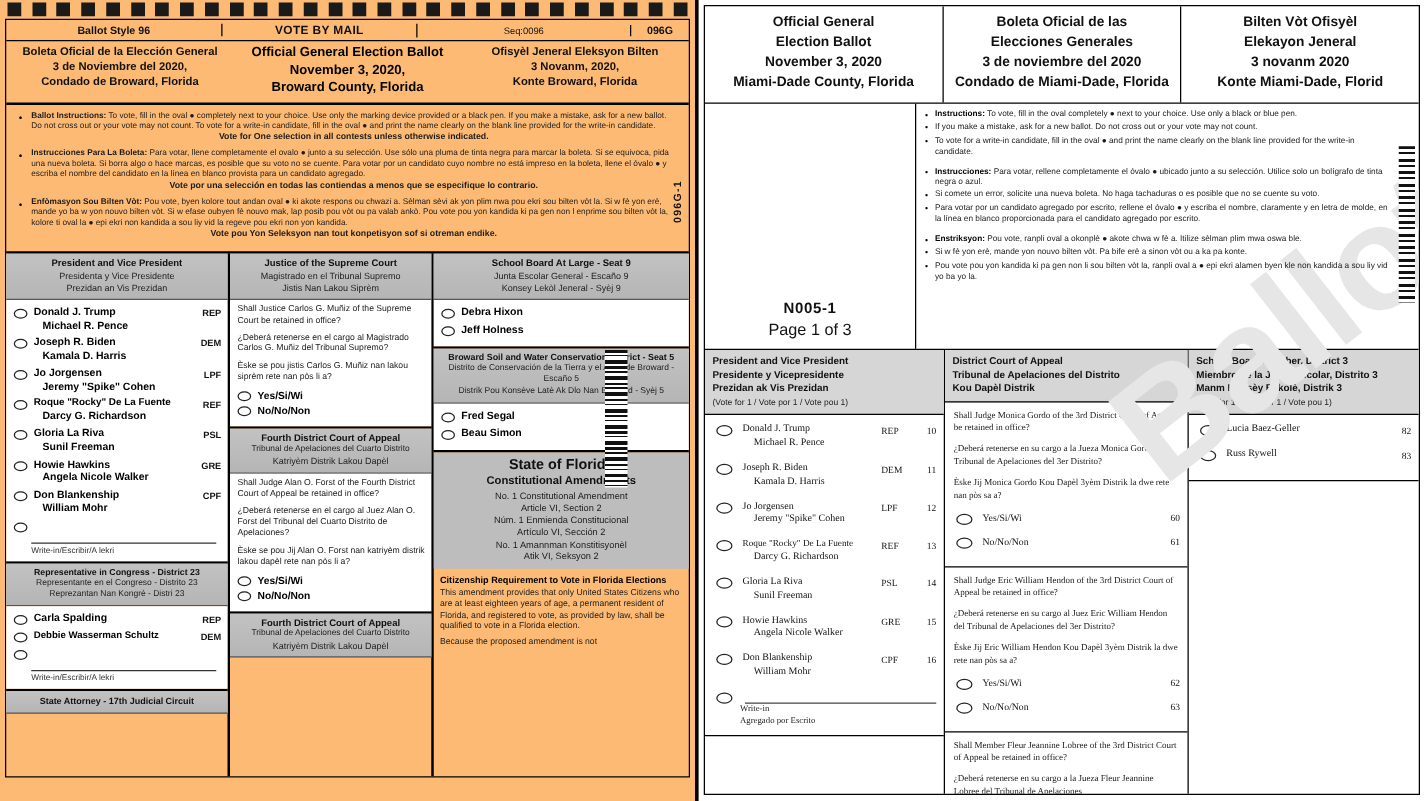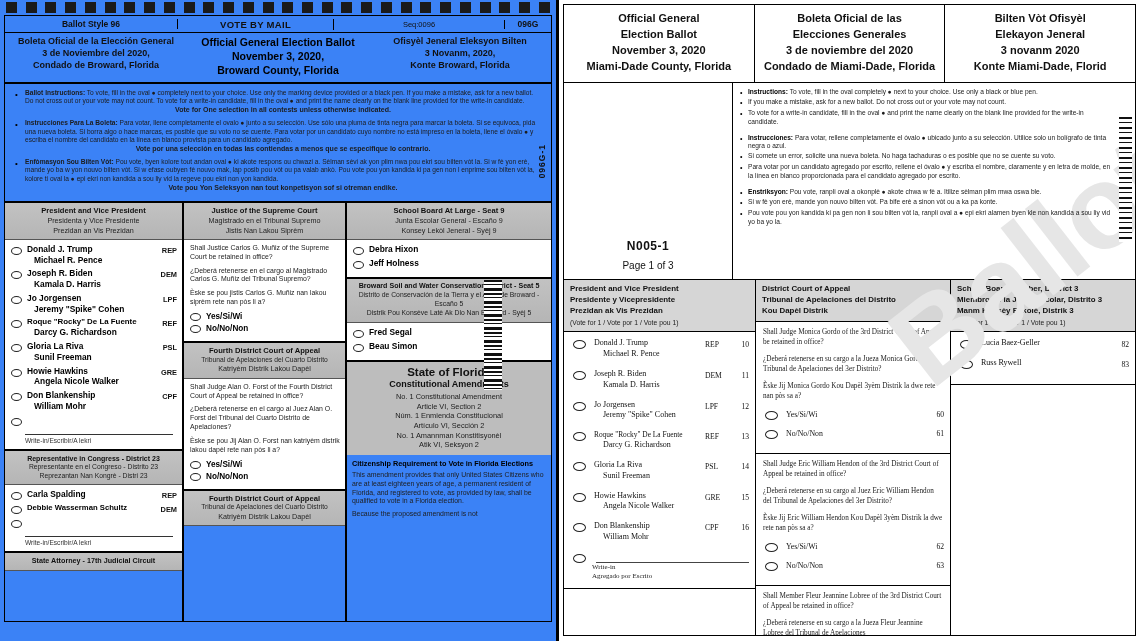--- a/index.html
+++ b/index.html
@@ -1,20 +1,20 @@
 <!DOCTYPE html>
 <html><head>
 <meta charset="utf-8">
 <style>
   html,body{margin:0;padding:0;background:#000;}
   body{font-family:"Liberation Sans", sans-serif;}
   .screen{position:relative;width:1140px;height:641px;background:#ffffff;overflow:hidden;}
 
   
-  .ballot-left{position:absolute;left:0;top:0;width:556px;height:641px;background:#3b82f6;overflow:hidden;
+  .ballot-left{position:absolute;left:0;top:0;width:556px;height:641px;background:#fdba74;overflow:hidden;
     border-right:3px solid #000;}
   .tick-row{display:flex;justify-content:space-between;align-items:flex-start;height:15px;padding:2px 6px 0 6px;box-sizing:border-box;}
   .tick{width:11px;height:11px;background:#1a1a1a;}
 
   .lb-frame{margin:0 4px;border:1.5px solid #000;}
   .lb-idrow{display:flex;border-bottom:1.5px solid #000;height:16px;align-items:center;font-size:8.5px;}
   .lb-idcell{text-align:center;font-weight:bold;color:#111;}
   .c1{flex:0 0 172px;border-right:1.5px solid #000;}
   .c2{flex:0 0 155px;border-right:1.5px solid #000;font-size:9.5px;letter-spacing:.3px;}
   .c3{flex:1;border-right:1.5px solid #000;font-weight:normal;font-size:7.5px;}
@@ -78,21 +78,21 @@
   
   .ballot-right{position:absolute;left:559px;top:0;width:581px;height:641px;background:#fff;overflow:hidden;}
   .rb-outer{margin:4px 4px 0 4px;border:1.6px solid #000;height:632px;box-sizing:border-box;position:relative;overflow:hidden;}
   .rb-head{display:flex;border-bottom:1.6px solid #000;}
   .rb-hcell{flex:1;text-align:center;padding:6px 4px 7px 4px;font-size:11px;font-weight:bold;line-height:1.45;color:#111;}
   .rb-hcell.b{border-left:1.6px solid #000;border-right:1.6px solid #000;}
 
   .rb-mid{display:flex;border-bottom:1.6px solid #000;height:196px;}
   .rb-stub{flex:0 0 168px;border-right:1.6px solid #000;position:relative;}
   .stubcode{position:absolute;left:0;right:0;bottom:26px;text-align:center;font-size:12px;font-weight:bold;color:#111;letter-spacing:.5px;}
-  .stubpage{position:absolute;left:0;right:0;bottom:8px;text-align:center;font-size:10px;color:#111;}
+  .stubpage{position:absolute;left:0;right:0;bottom:8px;text-align:center;font-size:13px;color:#111;}
   .rb-ins{flex:1;padding:5px 22px 3px 7px;position:relative;}
   .ri{display:flex;margin-bottom:1px;}
   .ri-b{flex:0 0 8px;font-size:7px;line-height:1.35;}
   .ri-t{flex:1;font-size:6.6px;line-height:1.36;color:#1b1b1b;}
   .ri-t b{font-weight:bold;color:#000;}
   .ri-gap{height:6px;}
   .rbarcode{position:absolute;right:3px;top:34px;width:13px;height:125px;
     background:repeating-linear-gradient(180deg,#111 0 2.5px,#fff 2.5px 5px,#111 5px 6.5px,#fff 6.5px 10px);}
 
   .rb-cols{display:flex;height:auto;}

